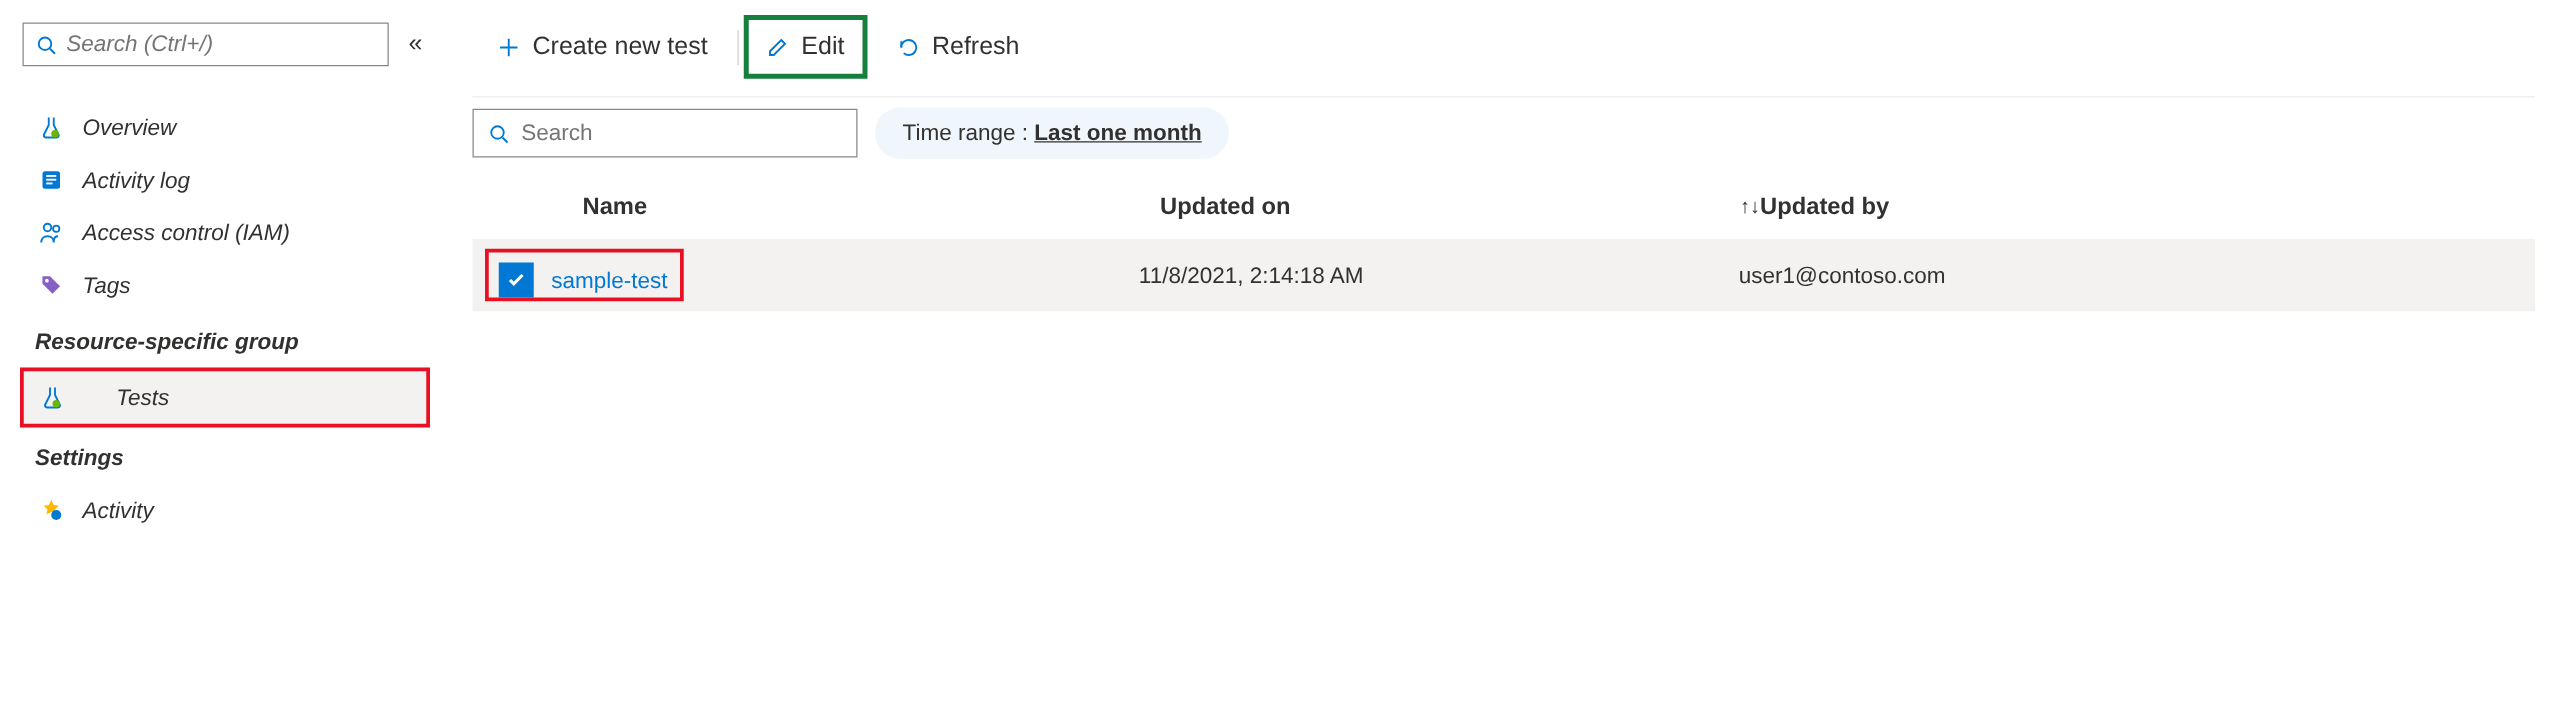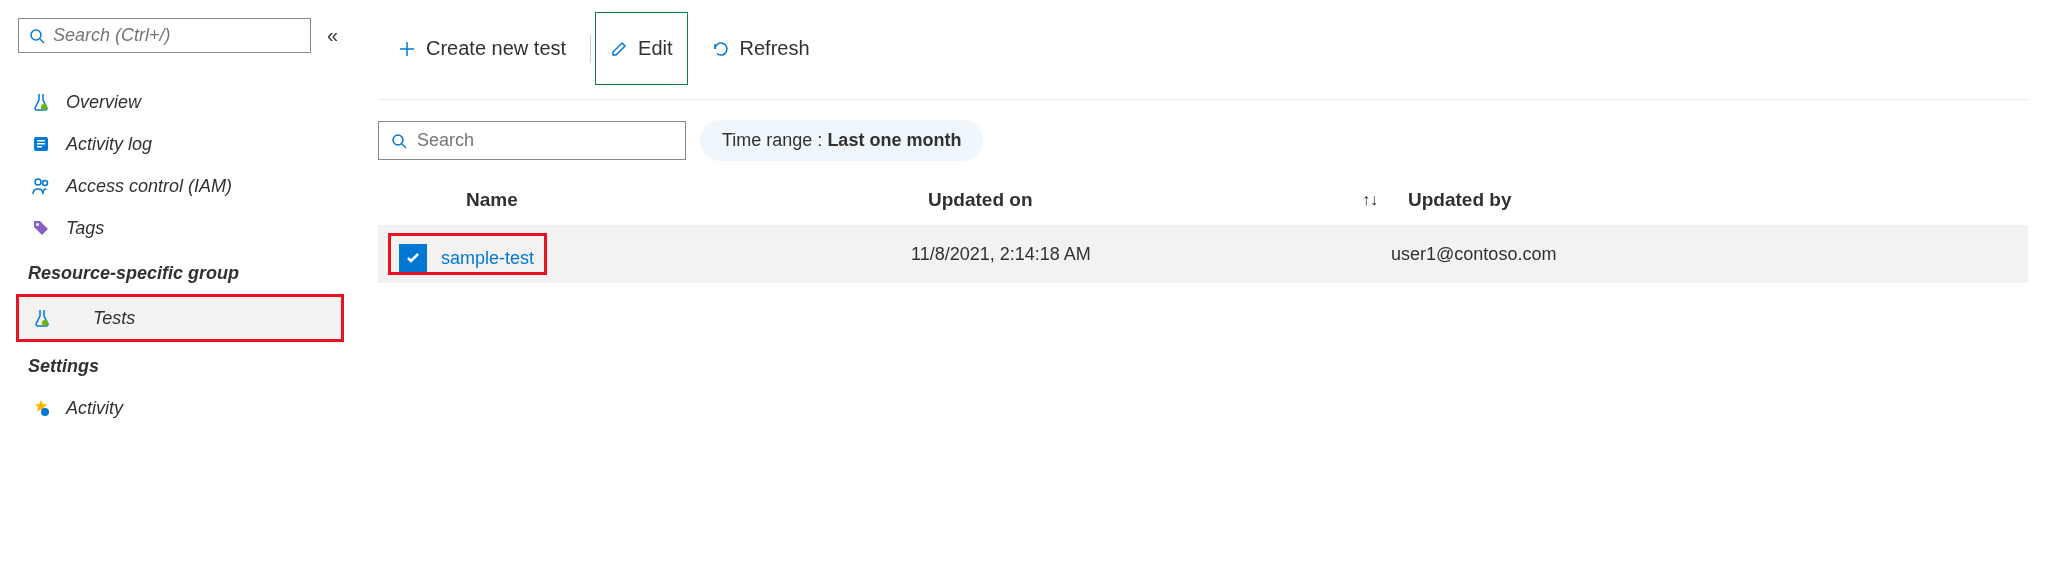--- a/index.html
+++ b/index.html
@@ -15,38 +15,38 @@
     
     .nav-list { display: flex; flex-direction: column; font-style: italic; }
     .nav-item { display: flex; align-items: center; gap: 14px; padding: 10px 12px; cursor: pointer; }
     .nav-item .icon { width: 22px; height: 22px; display: flex; align-items: center; justify-content: center; }
     .nav-item.selected { background: #f3f2f1; gap: 40px; }
     .nav-group { font-weight: 600; padding: 14px 10px 10px; font-size: 18px; }
     
     .highlight-red { border: 3px solid #e81123; }
     
     .content { flex: 1; padding: 12px 28px; }
-    .toolbar { display: flex; align-items: center; gap: 0; border-bottom: 1px solid #edebe9; padding-bottom: 14px; margin-bottom: 20px; }
+    .toolbar { display: flex; align-items: center; gap: 0; border-bottom: 1px solid #edebe9; padding-bottom: 14px; margin-bottom: 8px; }
     .tool-btn { display: flex; align-items: center; gap: 10px; padding: 8px 20px; cursor: pointer; font-size: 20px; }
     .tool-btn .icon { color: #0078d4; }
     .tool-divider { width: 1px; height: 28px; background: #d2d0ce; margin: 0 4px; }
-    .highlight-red-toolbar { border: 1px solid #15803d; padding: 24px 14px; }
+    .highlight-red-toolbar { border: 4px solid #15803d; padding: 10px 14px; }
     
     .filter-row { display: flex; align-items: center; gap: 14px; margin-bottom: 14px; }
     .filter-search { display: flex; align-items: center; border: 1px solid #8a8886; padding: 8px 12px; width: 308px; }
     .filter-search .icon { color: #0078d4; margin-right: 10px; }
     .filter-search input { border: none; outline: none; font-size: 18px; width: 100%; background: transparent; }
     .pill { background: #eff6fc; border-radius: 20px; padding: 10px 22px; font-size: 18px; }
-    .pill b { font-weight: 700; }
+    .pill b { font-weight: 700; text-decoration: underline; }
     
     .table { width: 100%; }
     .thead { display: flex; padding: 14px 10px; font-weight: 600; font-size: 19px; }
     .col-check { width: 60px; }
     .col-name { width: 480px; padding-left: 18px; }
-    .col-updated-on { width: 480px; display: flex; align-items: center; justify-content: space-between; padding-right: 30px; }
+    .col-updated-on { width: 480px; display: flex; align-items: center; justify-content: space-between; }
     .col-updated-by { flex: 1; }
     .sort-icon { font-size: 16px; }
     
     .trow { display: flex; align-items: center; padding: 8px 10px; background: #f3f2f1; }
     .checkbox-cell { display: flex; align-items: center; gap: 14px; border: 3px solid #e81123; padding: 8px 10px 0 8px; }
     .checkbox { width: 28px; height: 28px; background: #0078d4; display: flex; align-items: center; justify-content: center; color: #fff; }
     .testname { color: #0078d4; font-size: 18px; }
     
     svg { display: block; }
   </style>

